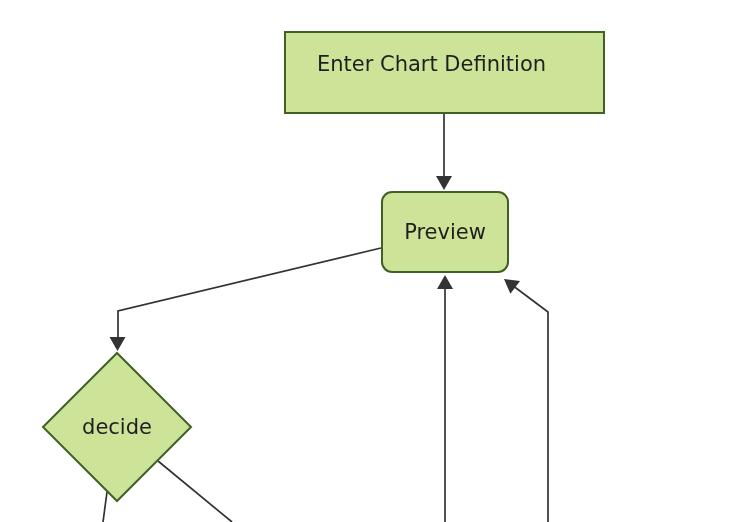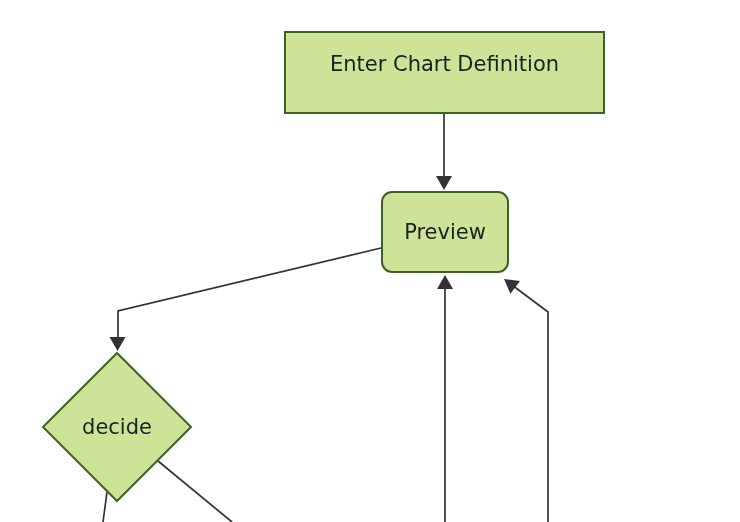--- a/index.html
+++ b/index.html
@@ -26,21 +26,21 @@
     position: absolute;
     display: flex;
     align-items: center;
     justify-content: center;
     text-align: center;
     font-size: 21px;
     color: #1f1f1f;
     pointer-events: none;
     white-space: nowrap;
   }
-  .label-enter   { left: 284px; top: 31px;  width: 321px; height: 65px; }
+  .label-enter   { left: 271px; top: 31px;  width: 321px; height: 65px; }
   .label-preview { left: 381px; top: 191px; width: 128px; height: 82px; }
   .label-decide  { left: 42px;  top: 352px; width: 150px; height: 150px; }
 </style>
 </head>
 <body>
 
 <div id="canvas">
 
   <svg id="diagram-svg" viewBox="0 0 740 522" xmlns="http://www.w3.org/2000/svg">
 

